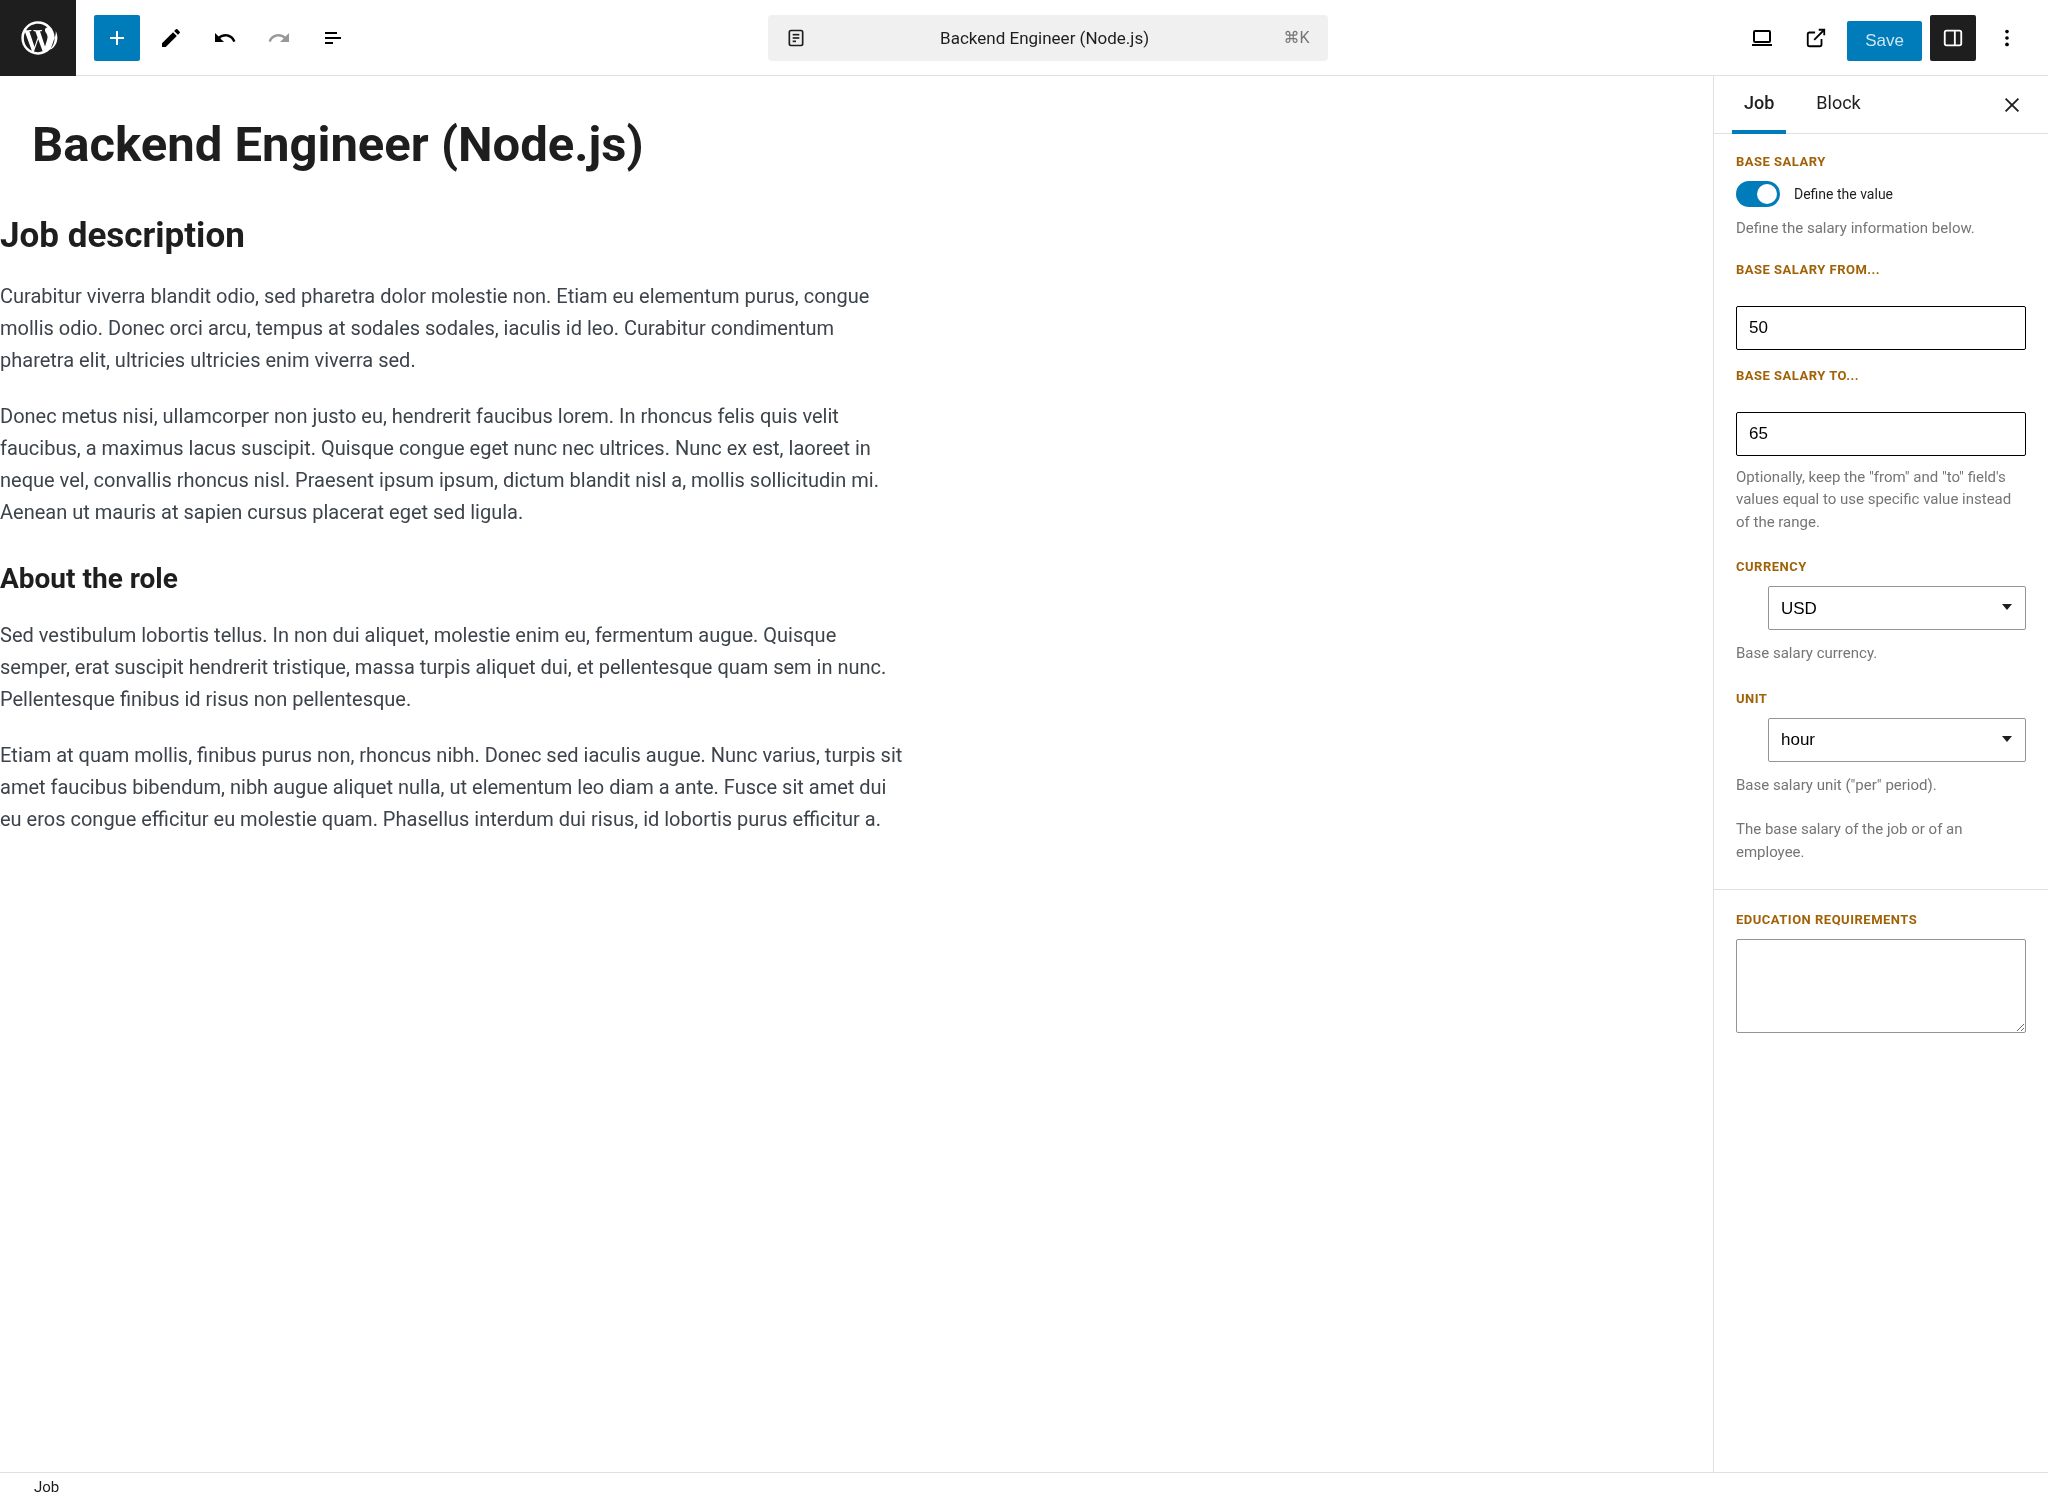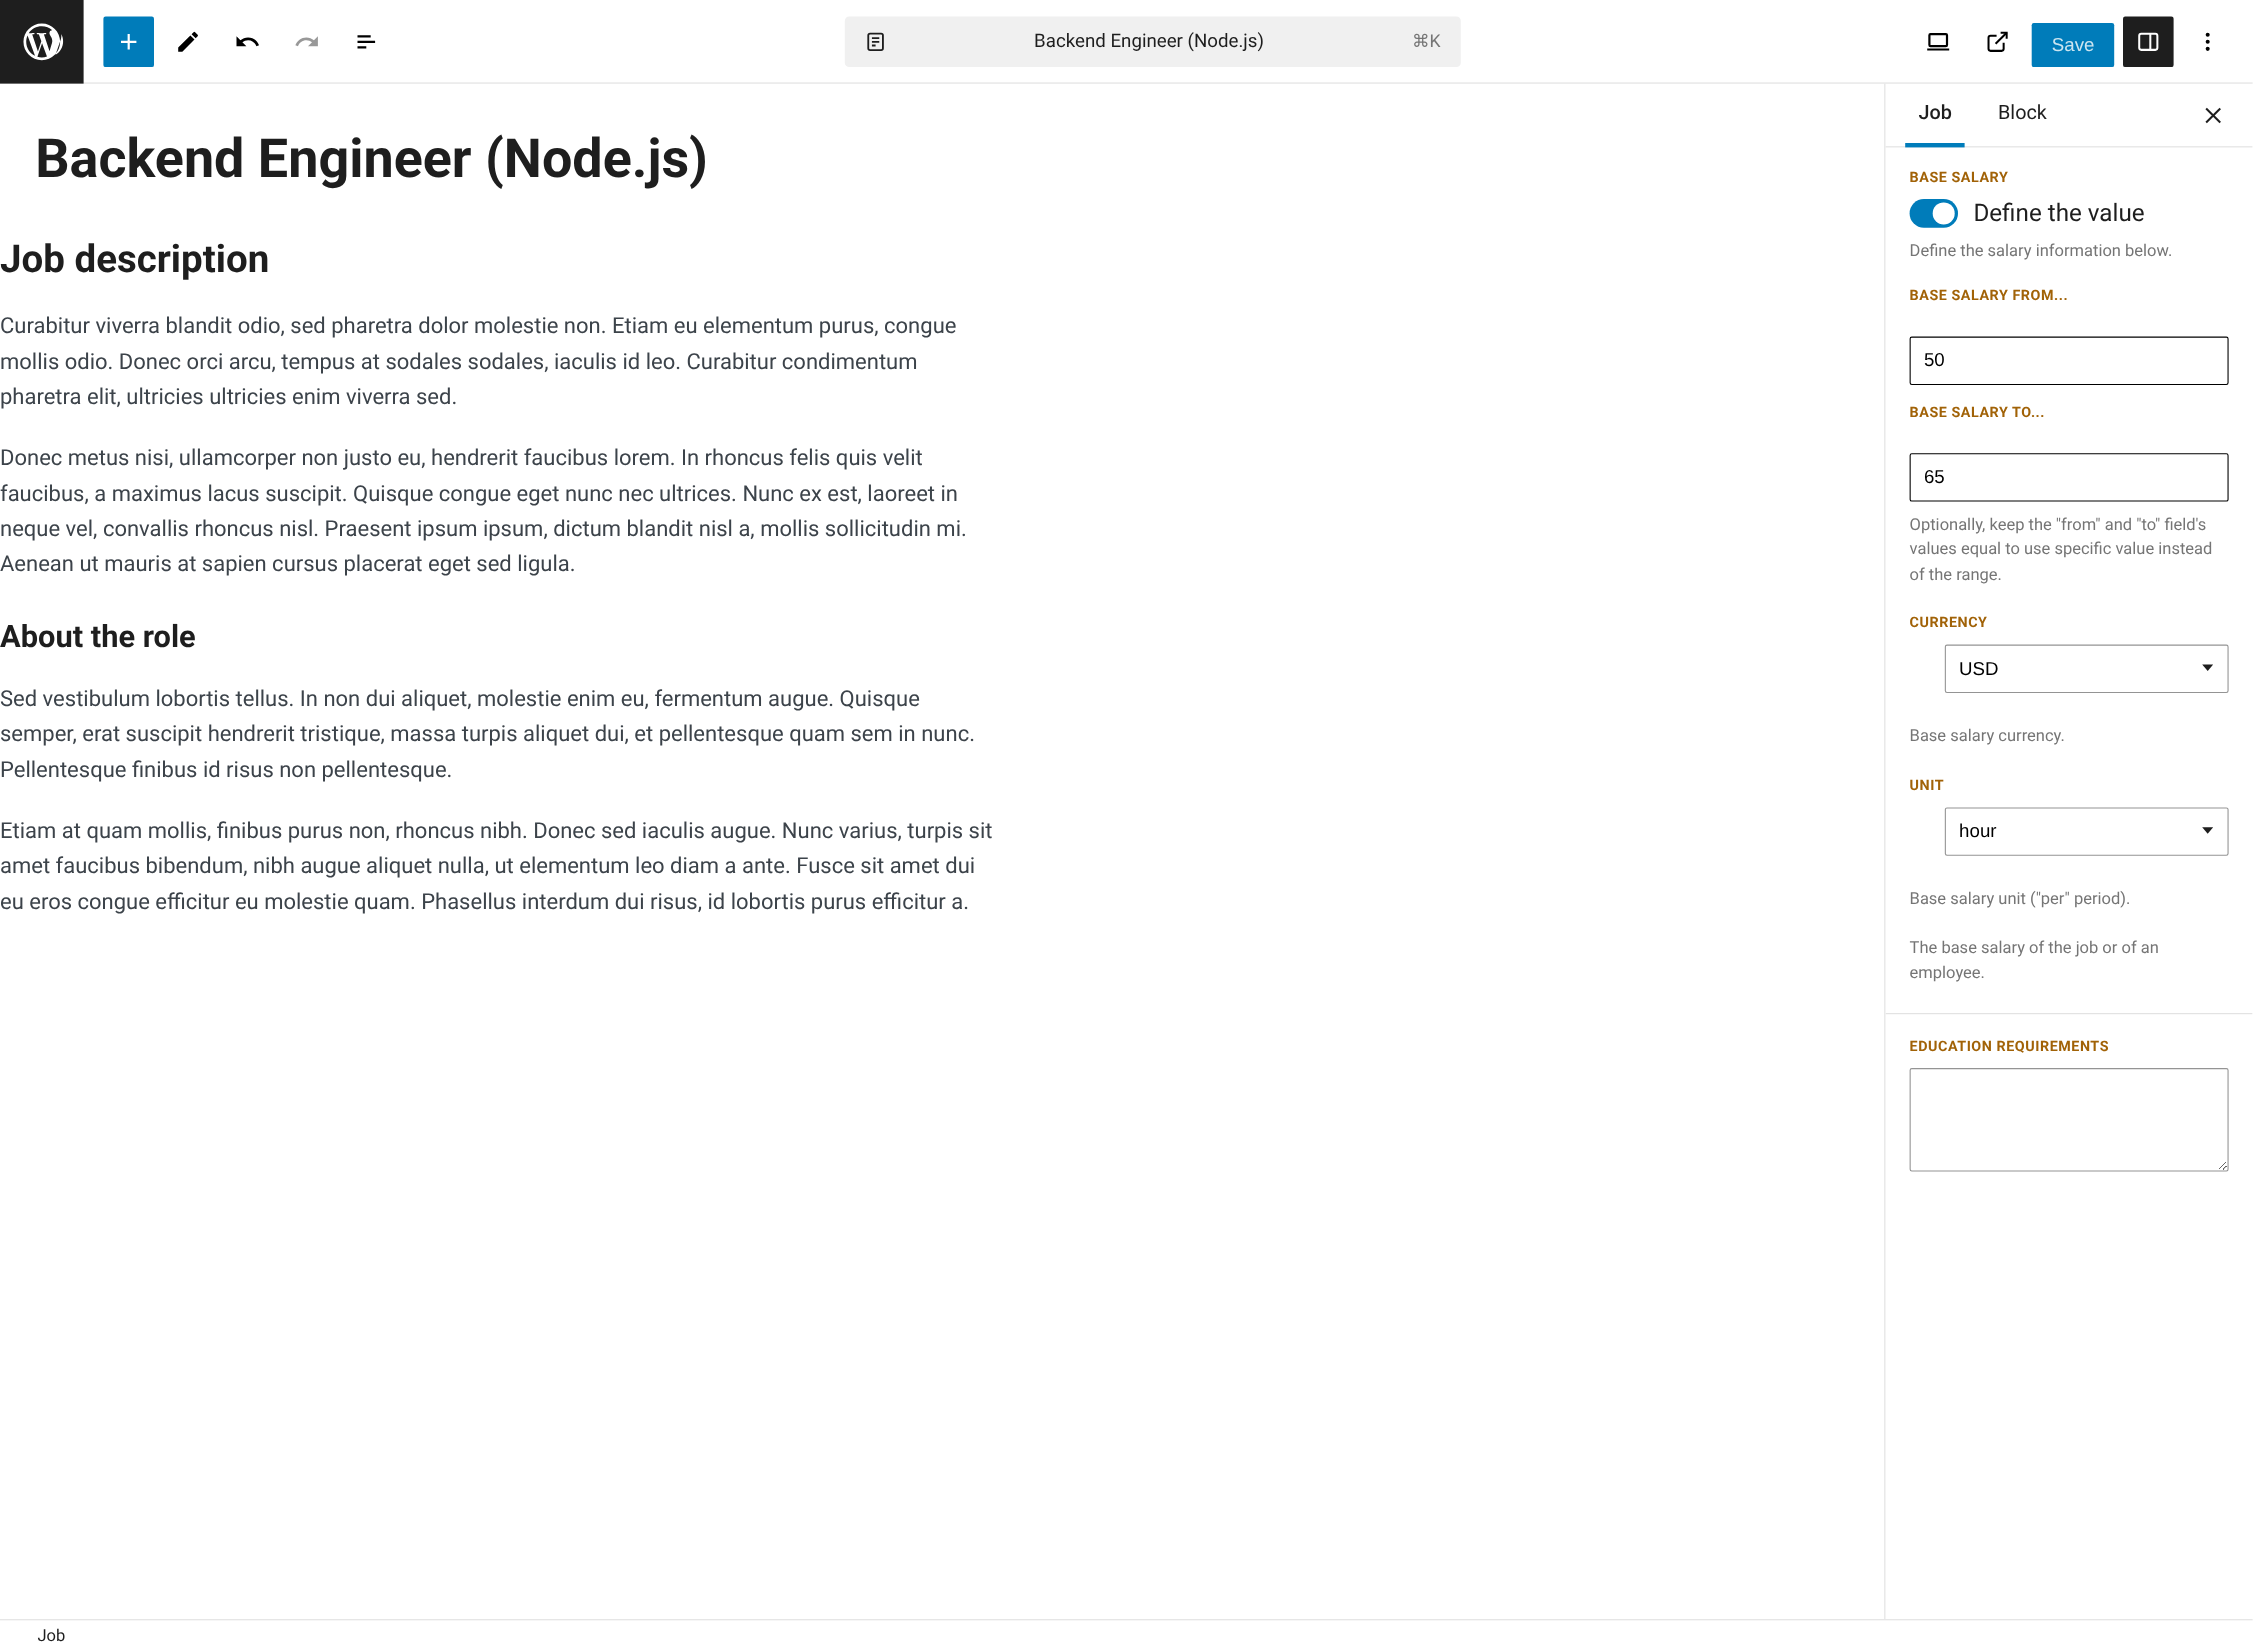--- a/index.html
+++ b/index.html
@@ -38,28 +38,28 @@
 .sb-tabs { display: flex; align-items: center; border-bottom: 1px solid #e0e0e0; height: 58px; padding: 0 18px; }
 .sb-tab { padding: 0 12px; height: 58px; display: flex; align-items: center; font-size: 18px; color: #1e1e1e; cursor: pointer; border-bottom: 4px solid transparent; font-weight: 400; }
 .sb-tab.active { border-bottom-color: #007cba; font-weight: 500; }
 .sb-tab + .sb-tab { margin-left: 18px; }
 .sb-close { margin-left: auto; width: 36px; height: 36px; display: flex; align-items: center; justify-content: center; cursor: pointer; }
 .sb-body { flex: 1; overflow-y: auto; padding: 20px 22px; }
 .panel-label { font-size: 13px; font-weight: 700; letter-spacing: 0.5px; color: #a16207; text-transform: uppercase; margin-bottom: 12px; }
 .toggle-row { display: flex; align-items: center; gap: 14px; margin-bottom: 10px; }
 .toggle { width: 44px; height: 26px; background: #007cba; border-radius: 13px; position: relative; cursor: pointer; }
 .toggle::after { content: ""; position: absolute; width: 20px; height: 20px; background: #fff; border-radius: 50%; top: 3px; right: 3px; }
-.toggle-label { font-size: 22px; }
+.toggle-label { font-size: 14px; }
 .help { font-size: 15px; color: #757575; line-height: 1.5; margin-bottom: 22px; }
 .two-col { display: flex; gap: 18px; margin-bottom: 10px; flex-direction: column; }
 .field-col { flex: 1; }
 .field-col .panel-label { margin-bottom: 8px; min-height: 36px; }
 .input { width: 100%; height: 44px; border: 1px solid #000000; border-radius: 2px; padding: 0 12px; font-size: 17px; }
 .select { width: 100%; height: 44px; border: 1px solid #949494; border-radius: 2px; padding: 0 12px; font-size: 17px; background: #fff; appearance: none; position: relative; }
-.select-wrap { position: relative; margin-bottom: 28px; padding-left: 32px; }
+.select-wrap { position: relative; margin-bottom: 12px; padding-left: 32px; }
 .select-wrap::after { content: ""; position: absolute; right: 14px; top: 18px; width: 0; height: 0; border-left: 5px solid transparent; border-right: 5px solid transparent; border-top: 6px solid #1e1e1e; pointer-events: none; }
 .section-gap { margin-top: 26px; }
 .divider { border-top: 1px solid #e0e0e0; margin: 26px -22px 22px -22px; }
 .textarea { width: 100%; height: 94px; border: 1px solid #949494; border-radius: 2px; padding: 10px; font-size: 16px; resize: vertical; }
 
 
 .statusbar { height: 28px; border-top: 1px solid #e0e0e0; display: flex; align-items: center; padding: 0 34px; font-size: 15px; color: #1e1e1e; }
 </style>
 </head>
 <body>

